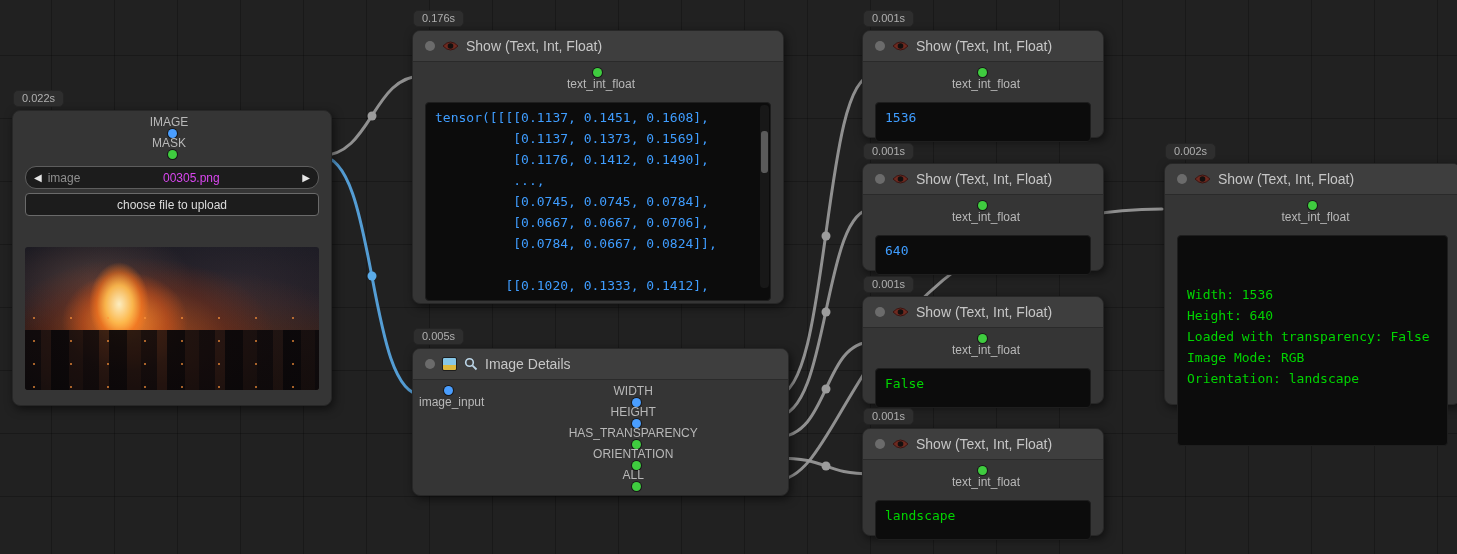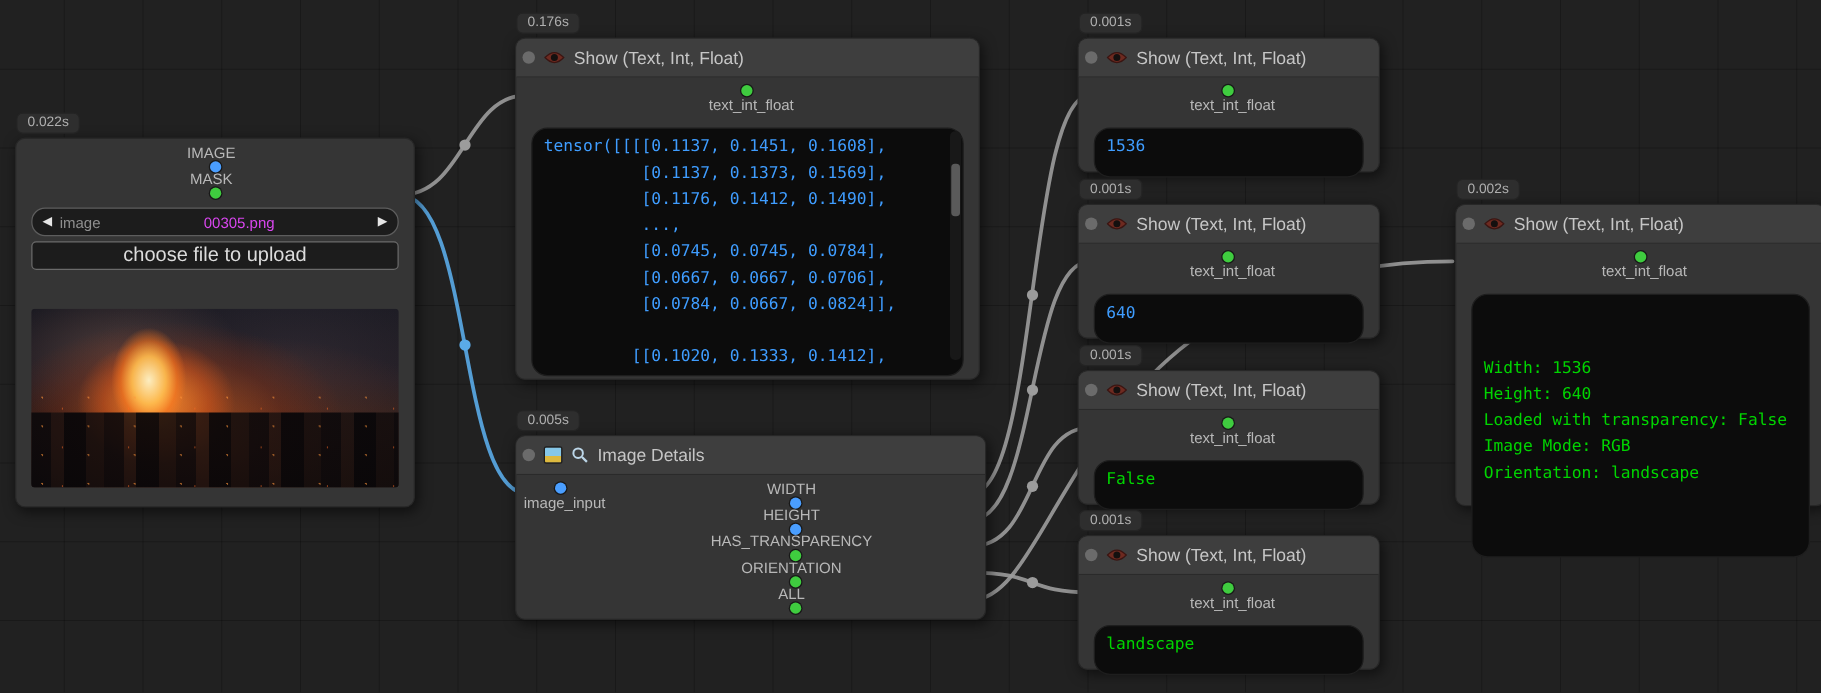--- a/index.html
+++ b/index.html
@@ -7,51 +7,51 @@
   #canvas{position:absolute;inset:0;
     background-image:linear-gradient(rgba(0,0,0,.25) 1px,transparent 1px),linear-gradient(90deg,rgba(0,0,0,.25) 1px,transparent 1px);
     background-size:63px 63px;background-position:-12px -8px;}
   #links{position:absolute;left:0;top:0;z-index:1;}
   #links path{fill:none;stroke-width:3;stroke-linecap:round;opacity:.9;}
 
   .node{position:absolute;background:#353535;border:1px solid #272727;border-radius:8px;
     box-shadow:2px 3px 10px rgba(0,0,0,.55);z-index:2;}
   .badge{position:absolute;top:-21px;left:0;background:#2e2e2e;border:1px solid #242424;color:#b0b0b0;
     font-size:11px;padding:1px 8px 2px;border-radius:5px;white-space:nowrap;}
-  .title{height:30px;display:flex;align-items:center;gap:7px;padding:0 5px;background:#3e3e3e;
+  .title{height:30px;display:flex;align-items:center;gap:7px;padding:0 12px;background:#3e3e3e;
     border-bottom:1px solid #2a2a2a;border-radius:7px 7px 0 0;color:#c6c6c6;font-size:14px;}
   .cdot{width:10px;height:10px;border-radius:50%;background:#6b6b6b;flex:none;}
   .slots{padding-top:6px;}
   .dual{display:flex;justify-content:space-between;align-items:flex-start;}
   .row{height:21px;display:flex;align-items:center;font-size:12px;color:#b8b8b8;flex-direction:column;}
   .row.in{padding-left:6px;}
   .row.out{justify-content:flex-end;padding-right:6px;}
   .pdot{width:9px;height:9px;border-radius:50%;flex:none;box-shadow:0 0 0 1px rgba(0,0,0,.55);}
   .pdot.blue{background:#4a9eff;}
   .pdot.green{background:#3fcc3f;}
   .in .pdot{margin-right:7px;}
   .out .pdot{margin-left:7px;}
 
-  .tbox{position:absolute;left:12px;right:12px;background:#0c0c0c;border:1px solid #1e1e1e;border-radius:13px;
+  .tbox{position:absolute;left:12px;right:12px;background:#0c0c0c;border:1px solid #1e1e1e;border-radius:4px;
     font-family:"DejaVu Sans Mono",monospace;font-size:13px;line-height:21px;padding:4px 9px;
     white-space:pre;overflow:hidden;}
   .tbox.blue{color:#3f9dff;}
   .tbox.green{color:#00d400;}
   .tbox.tall{padding-top:48px;}
 
   .sbar{position:absolute;top:74px;right:14px;width:9px;height:183px;background:#181818;border-radius:4px;z-index:3;}
   .sthumb{position:absolute;left:1px;top:26px;width:7px;height:42px;background:#5a5a5a;border-radius:3px;}
 
   .combo{margin:7px 12px 4px;height:21px;border:1px solid #5d5d5d;border-radius:11px;background:#1c1c1c;
     display:flex;align-items:center;padding:0 8px;font-size:12px;color:#d6d6d6;}
   .combo .arrow{font-size:10px;color:#e6e6e6;line-height:1;}
   .combo .lbl{color:#8f8f8f;margin-left:6px;}
   .combo .val{flex:1;text-align:center;color:#d946ef;}
   .btn{margin:3px 12px;height:21px;border:1px solid #6a6a6a;border-radius:4px;background:#1c1c1c;
-    display:flex;align-items:center;justify-content:center;font-size:16px;color:#dcdcdc;}
+    display:flex;align-items:center;justify-content:center;font-size:12px;color:#dcdcdc;}
 
   .preview{position:absolute;left:12px;right:12px;top:136px;bottom:15px;border-radius:3px;overflow:hidden;
     background:
       radial-gradient(ellipse 30px 42px at 32% 40%, rgba(255,244,200,.95), rgba(255,190,80,.9) 45%, rgba(255,120,30,.55) 75%, rgba(255,100,20,0) 100%),
       radial-gradient(ellipse 70px 55px at 34% 52%, rgba(255,150,50,.85), rgba(230,90,25,.45) 60%, rgba(150,50,15,0) 90%),
       radial-gradient(ellipse 150px 85px at 38% 62%, rgba(255,120,35,.5), rgba(140,45,15,.3) 60%, rgba(0,0,0,0) 92%),
       radial-gradient(ellipse 230px 110px at 55% 80%, rgba(200,80,25,.35), rgba(0,0,0,0) 85%),
       radial-gradient(ellipse 130px 80px at 24% 26%, rgba(150,110,95,.4), rgba(0,0,0,0) 75%),
       radial-gradient(ellipse 200px 120px at 72% 28%, rgba(72,62,72,.35), rgba(0,0,0,0) 80%),
       linear-gradient(180deg,#181820 0%,#201b22 40%,#241a1a 62%,#150f10 82%,#0b0909 100%);}

